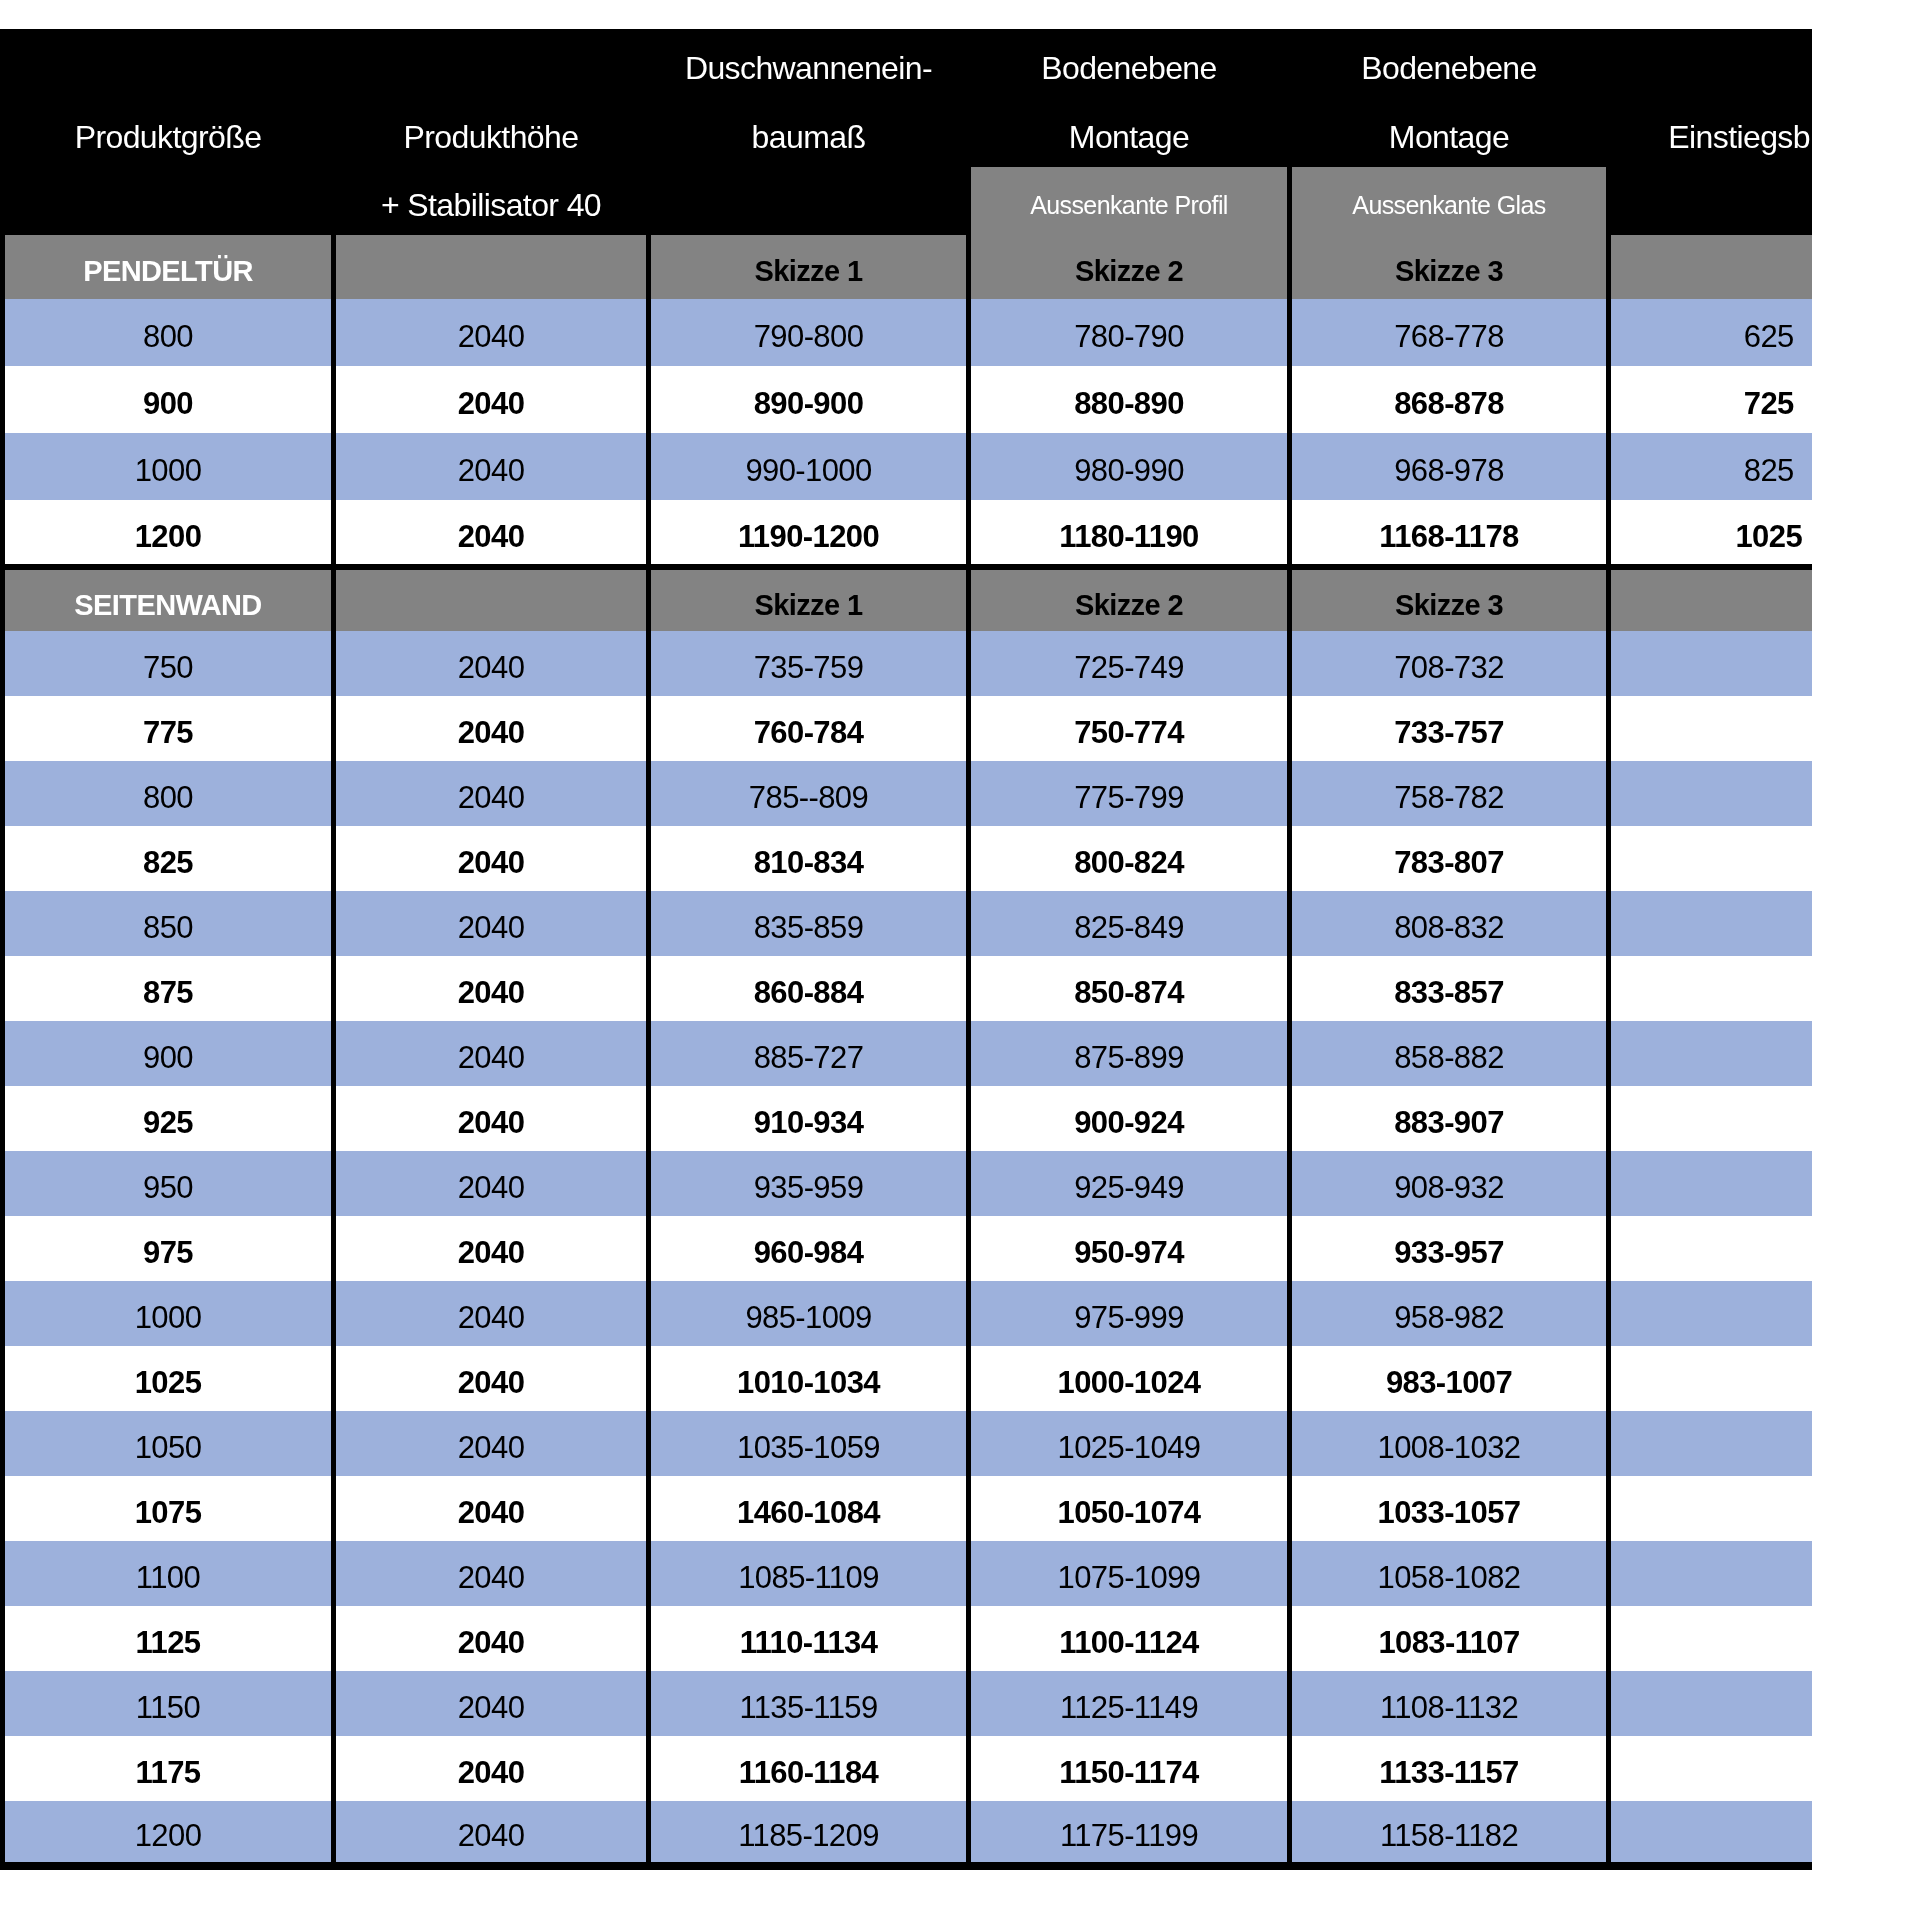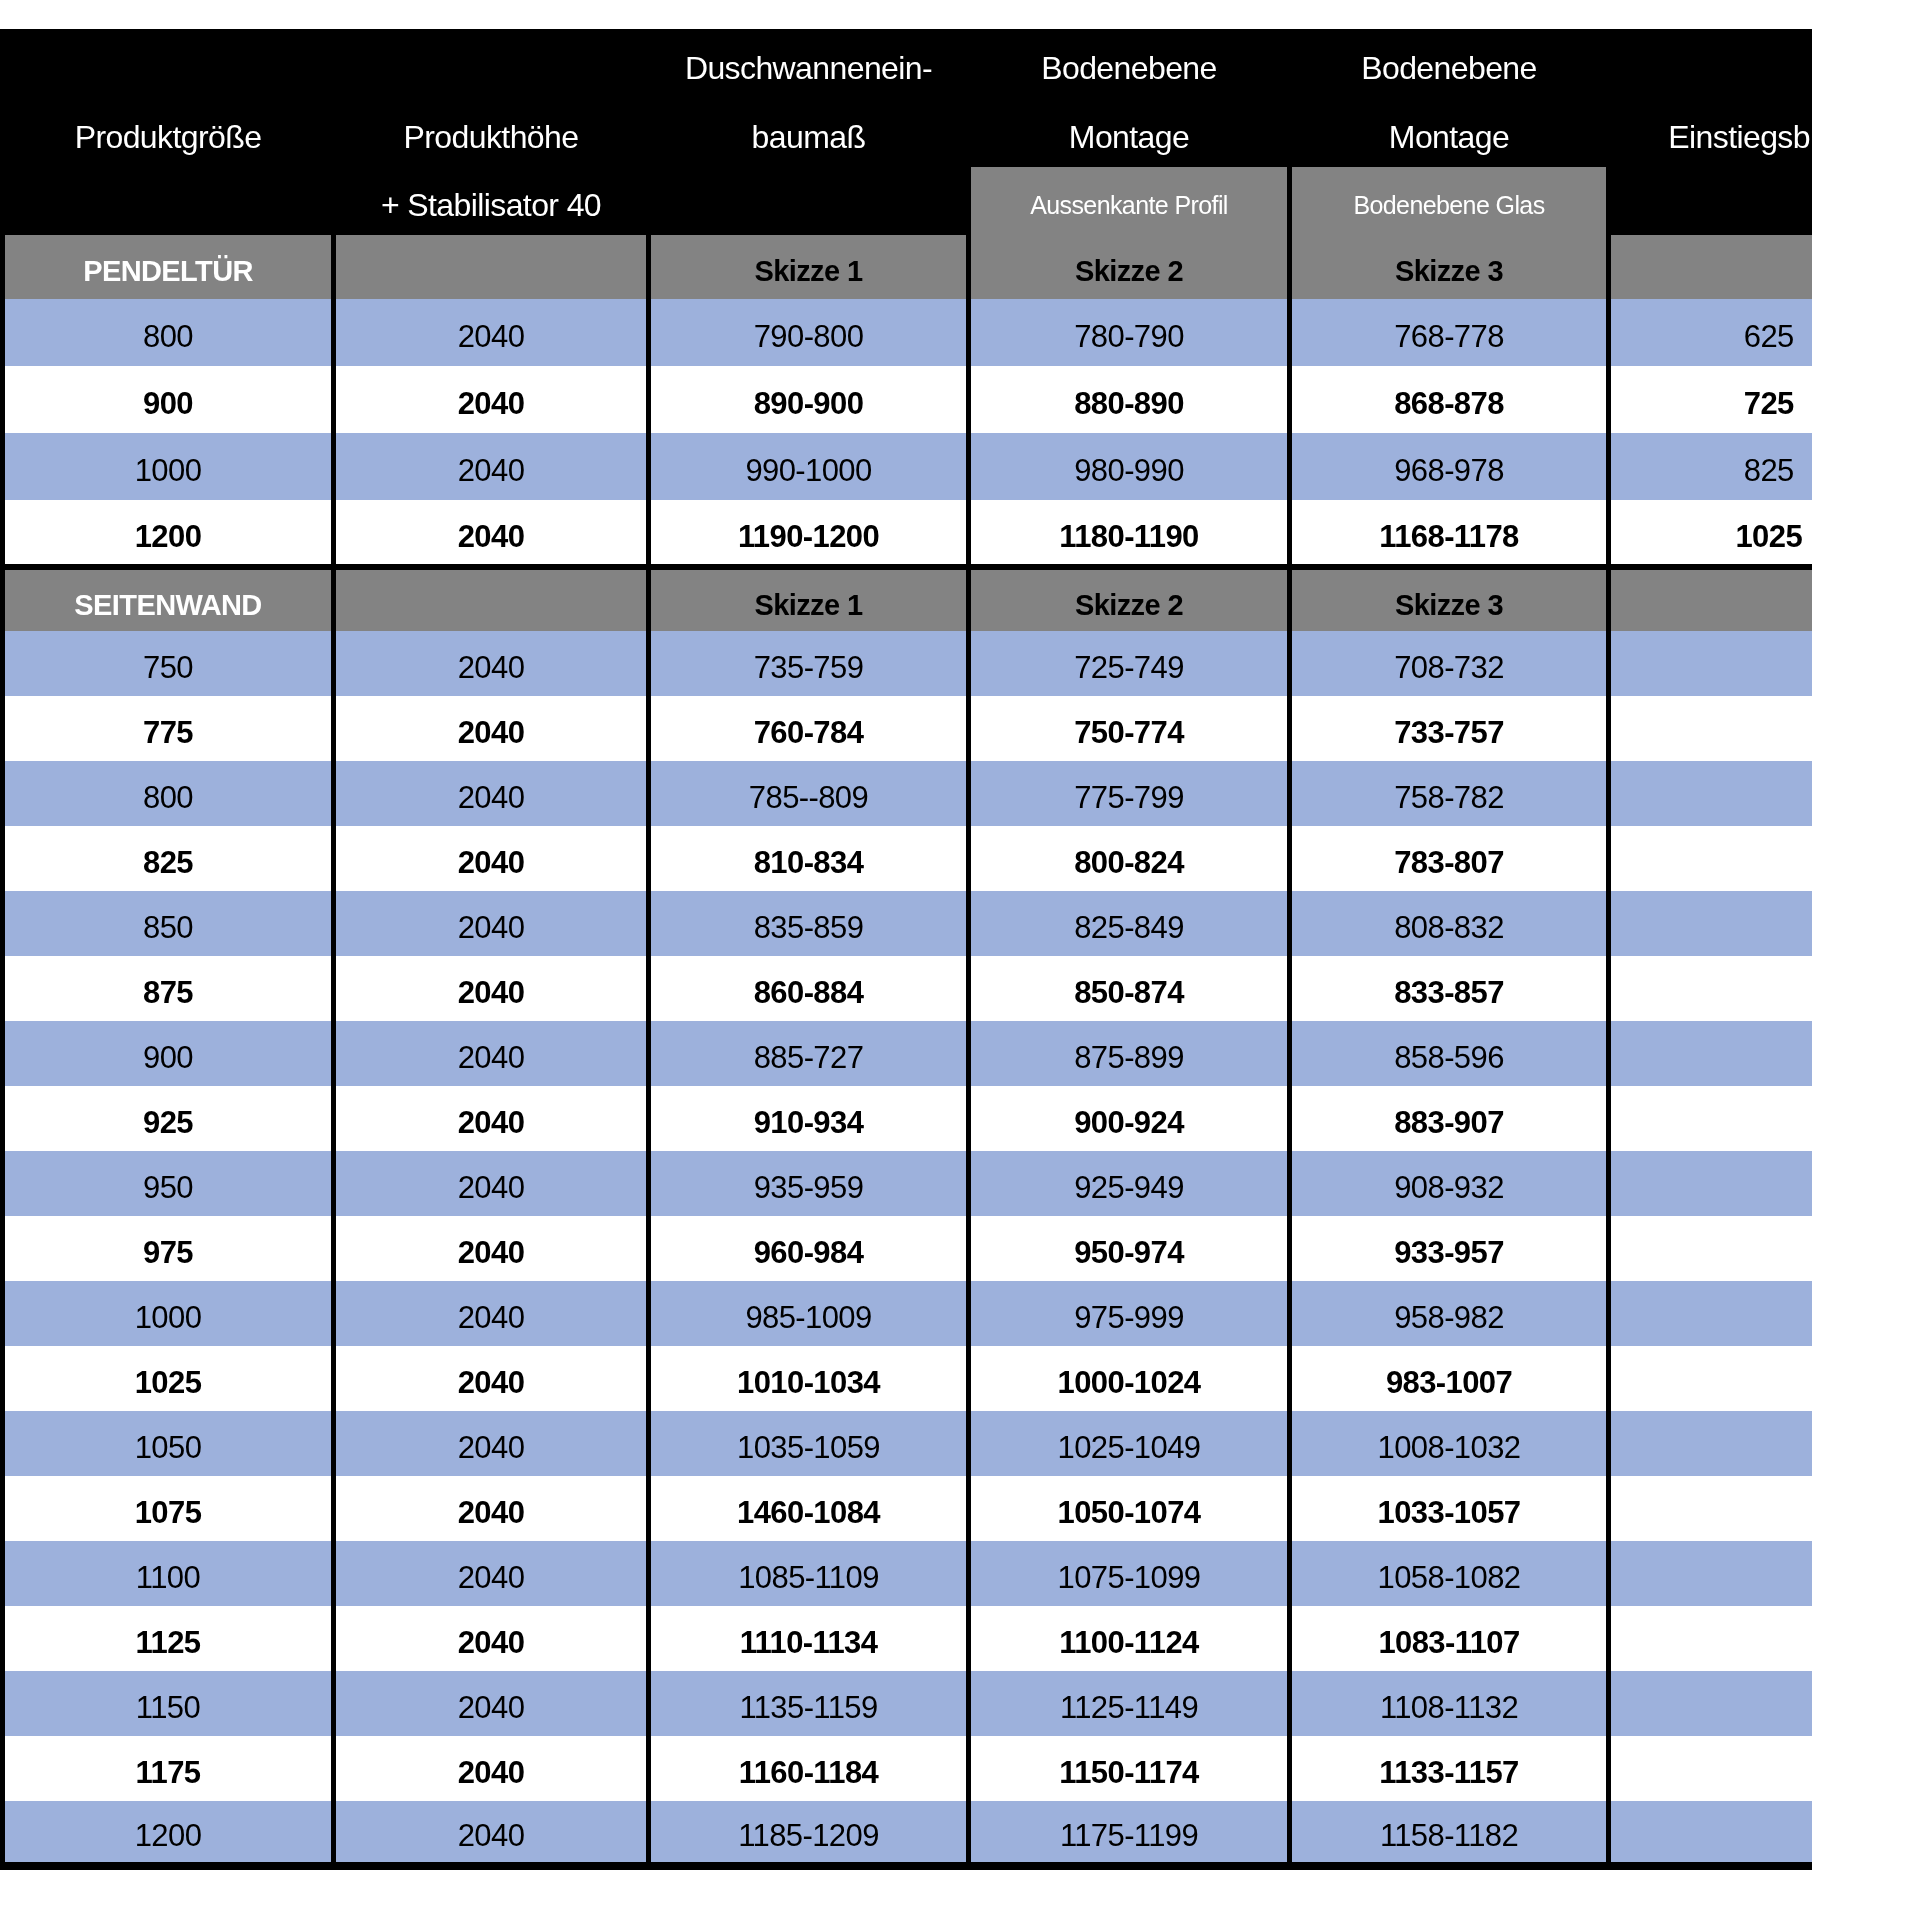--- a/index.html
+++ b/index.html
@@ -100,21 +100,21 @@
         <td>baumaß</td>
         <td>Montage</td>
         <td>Montage</td>
         <td>Einstiegsbreite</td>
       </tr>
       <tr class="header-row header-row-3">
         <td></td>
         <td>+ Stabilisator 40</td>
         <td></td>
         <td class="subheader">Aussenkante Profil</td>
-        <td class="subheader">Bodenebene Glas</td>
+        <td class="subheader">Aussenkante Glas</td>
         <td></td>
       </tr>
     </thead>
 
     <tbody>
         <tr class="section-row">
           <td class="section-label">PENDELTÜR</td>
           <td></td>
           <td class="section-skizze">Skizze 1</td>
           <td class="section-skizze">Skizze 2</td>
@@ -207,21 +207,21 @@
           <td>860-884</td>
           <td>850-874</td>
           <td>833-857</td>
           <td></td>
         </tr>
         <tr class="data-row seit stripe-blue">
           <td>900</td>
           <td>2040</td>
           <td>885-727</td>
           <td>875-899</td>
-          <td>858-596</td>
+          <td>858-882</td>
           <td></td>
         </tr>
         <tr class="data-row seit stripe-white">
           <td>925</td>
           <td>2040</td>
           <td>910-934</td>
           <td>900-924</td>
           <td>883-907</td>
           <td></td>
         </tr>

